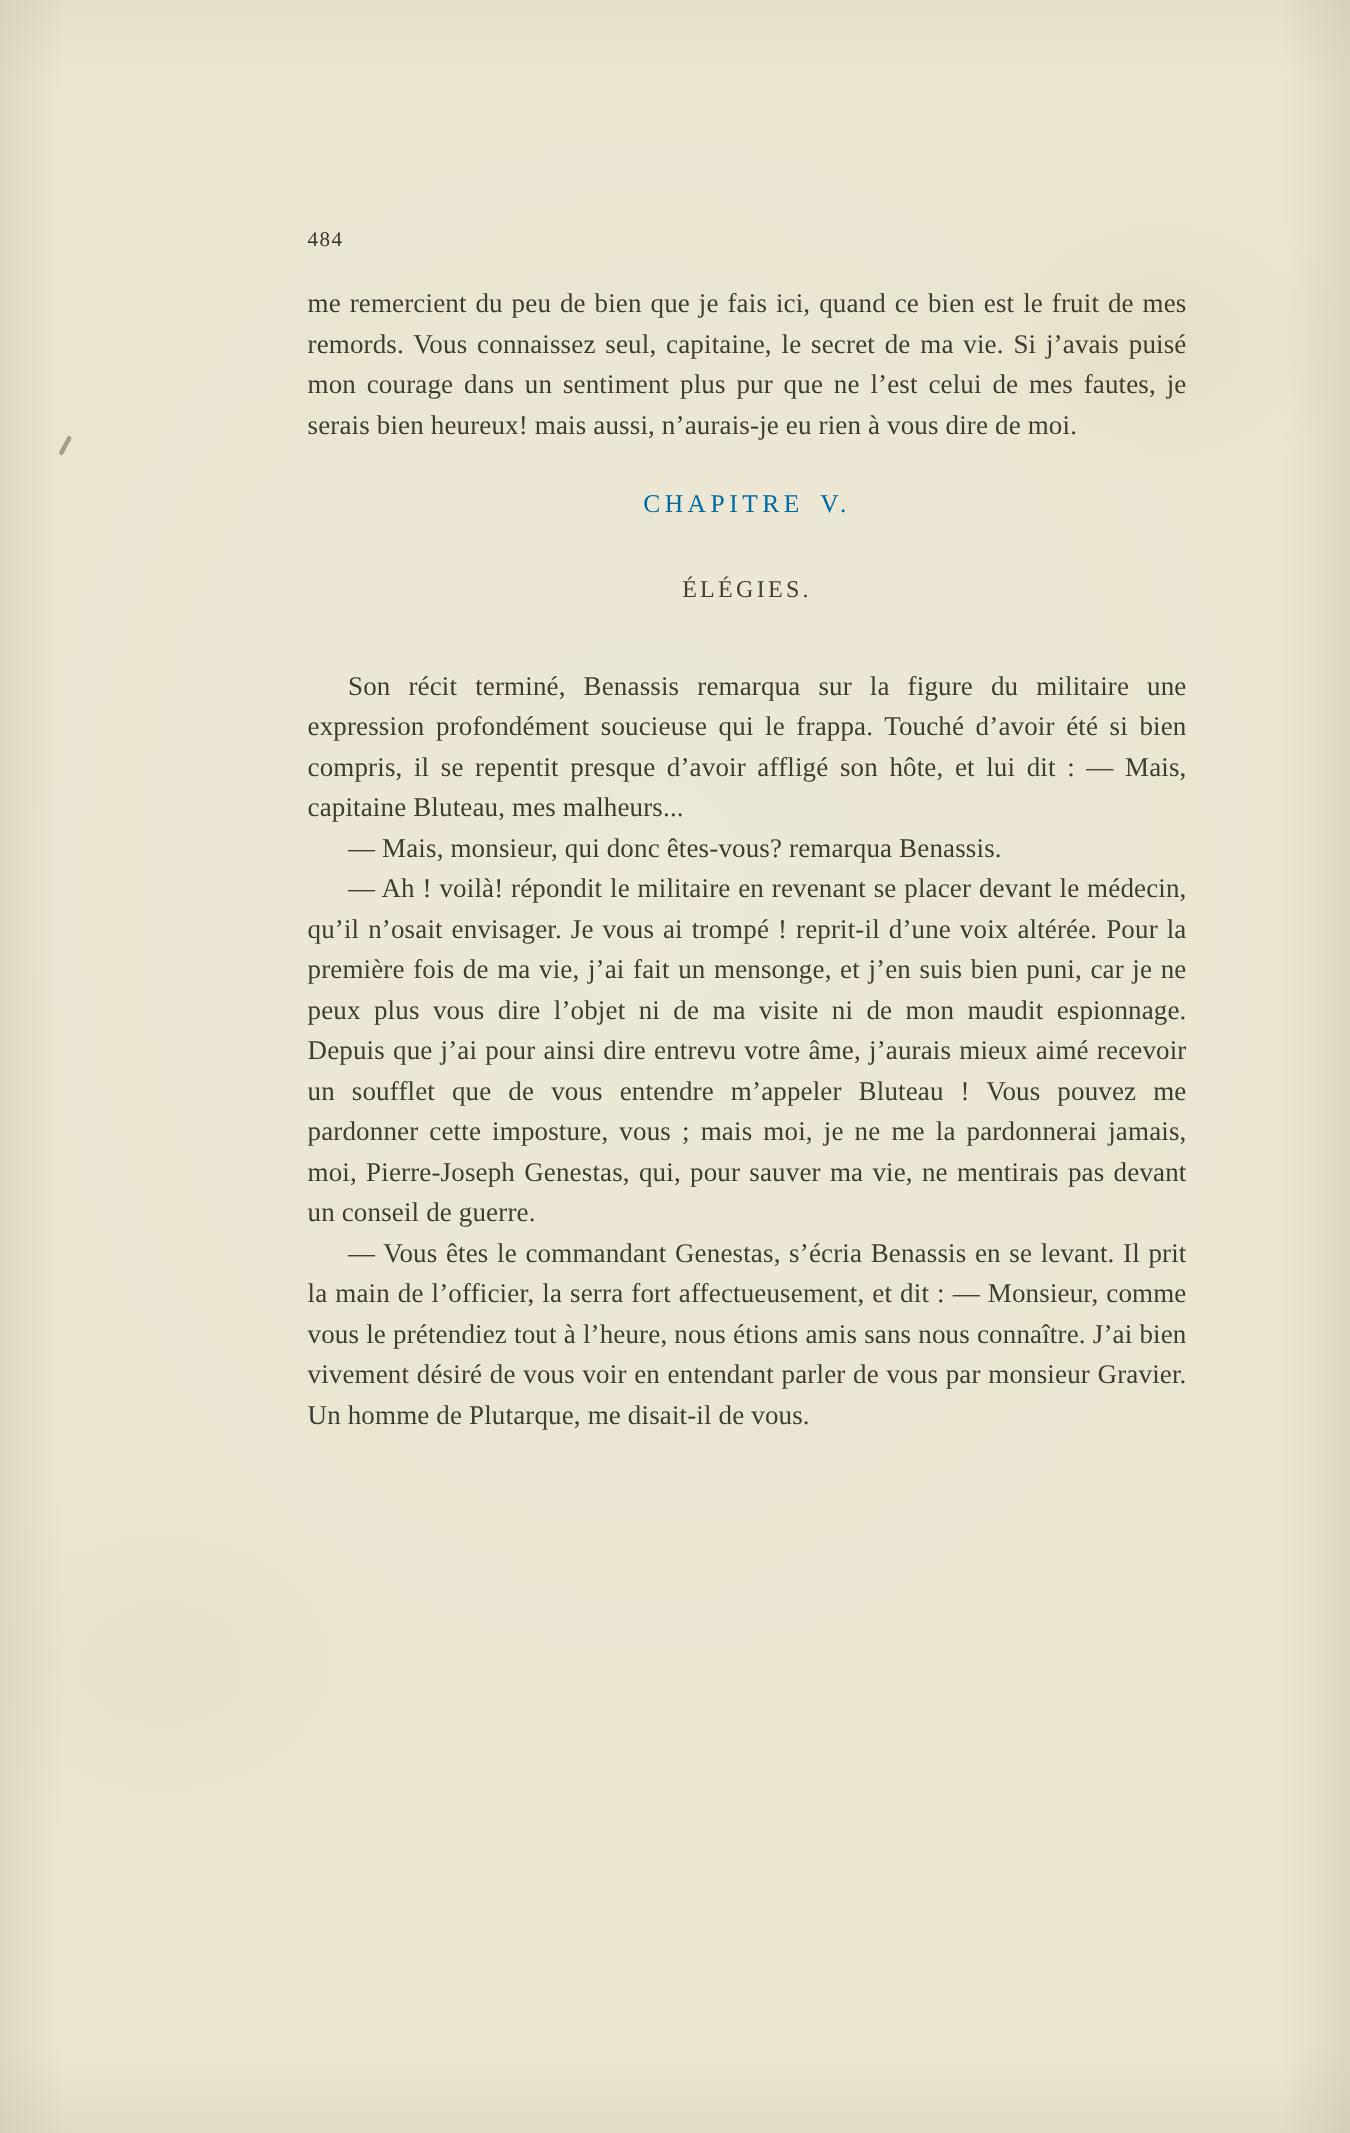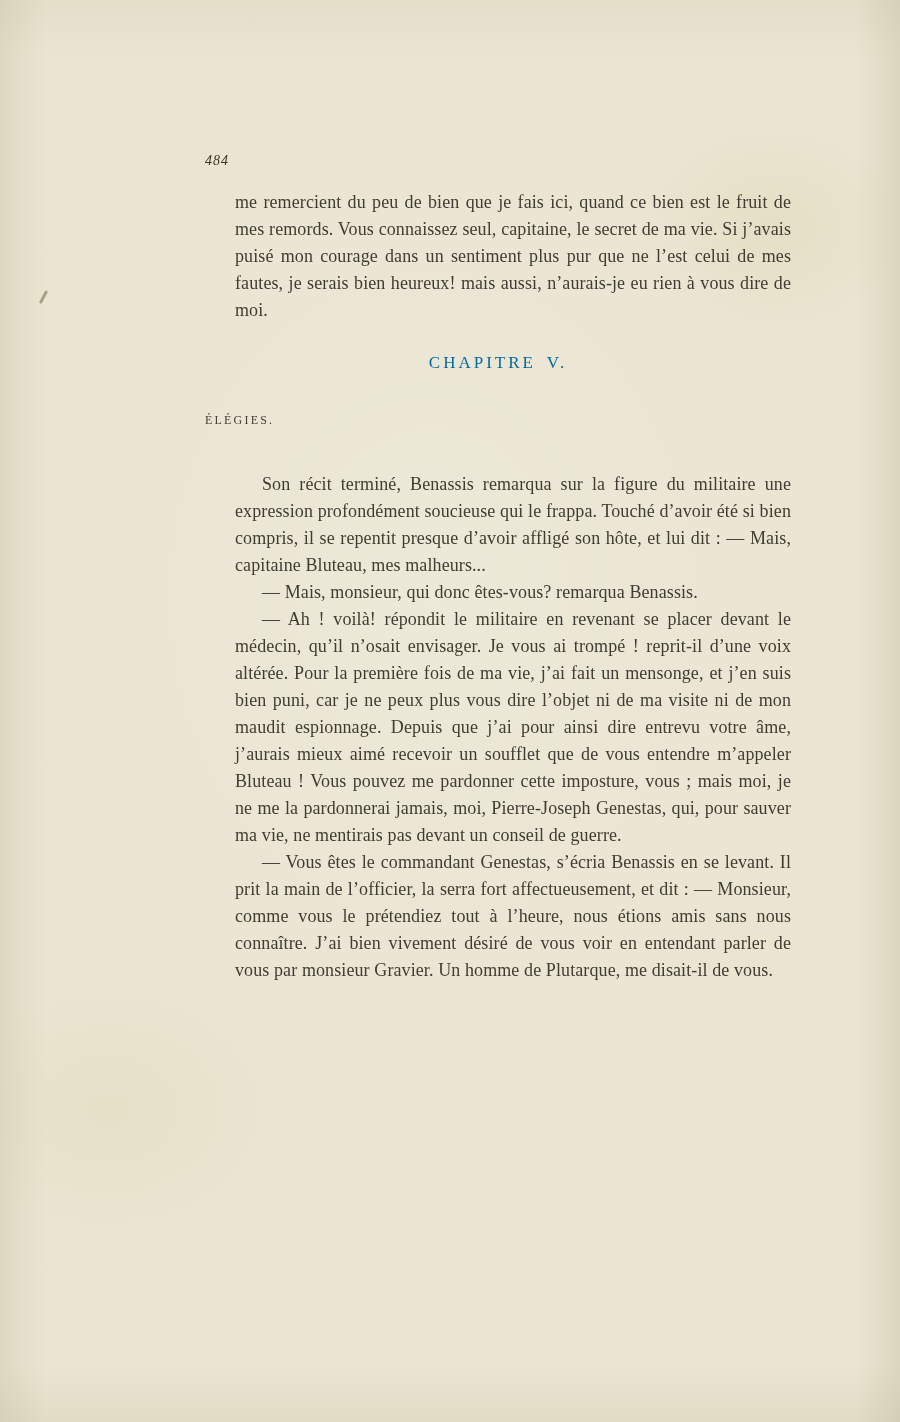--- a/index.html
+++ b/index.html
@@ -25,43 +25,43 @@
     position: absolute; left: 42px; top: 290px; width: 3px; height: 14px;
     background: #8a8068; transform: rotate(28deg); border-radius: 2px; opacity: .7;
   }
   .text-block {
     position: absolute; left: 205px; top: 152px; width: 586px;
   }
   .page-header {
     display: flex; align-items: flex-start;
     font-size: 14px; line-height: 18px;
     letter-spacing: 1.8px; word-spacing: 3px;
-    color: #3b362b; white-space: nowrap; font-style: italic;
+    color: #3b362b; white-space: nowrap;
   }
   .page-number { width: 60px; letter-spacing: 1px; }
   .running-title { flex: 1; text-align: center; }
   .body-copy {
     margin-top: 19px;
     font-size: 18px; line-height: 27px;
     letter-spacing: 0.1px;
     text-align: justify;
   }
-  p.para { text-indent: 27px; margin-left: 30px; }
+  p.para { text-indent: 27px; }
   p.continuation { text-indent: 0; }
   .chapter-heading {
     margin-top: 25px;
     text-align: center; text-indent: 0;
     font-size: 17px; font-weight: normal;
     letter-spacing: 3px; word-spacing: 4px;
     color: #0369a1;
   }
   .section-heading {
     margin-top: 31px;
-    text-align: left; text-indent: 0;
-    font-size: 12px; font-weight: normal;
+    text-align: center; text-indent: 0;
+    font-size: 16px; font-weight: normal;
     letter-spacing: 2.2px;
     color: #464134;
   }
   p.first-body { margin-top: 37px; }
 </style>
 </head>
 <body>
 
 <div class="paper-shading"></div>
 <div class="scan-artifact"></div>

